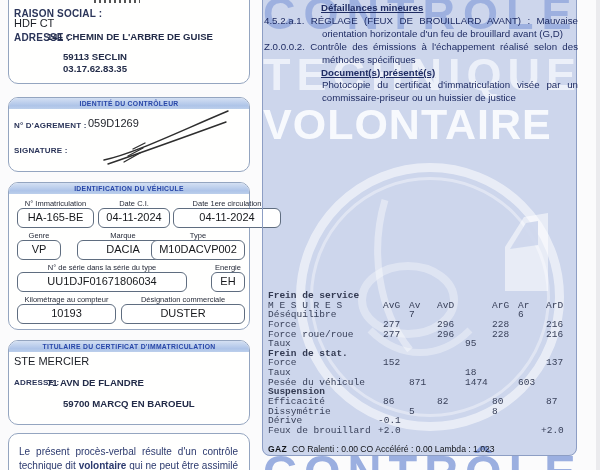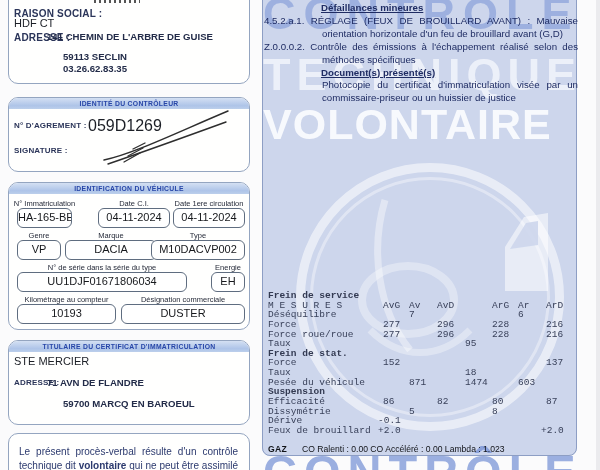--- a/index.html
+++ b/index.html
@@ -46,21 +46,21 @@
   .d-doc{margin-left:58px;text-align:justify;}
   
   .mesures{position:absolute;left:268px;top:291px;width:306px;z-index:3;
            font-family:"Liberation Mono","DejaVu Sans Mono",monospace;
            font-size:9.5px;color:#39415a;}
   .mrow{position:relative;height:9.65px;}
   .mrow span{position:absolute;top:0;white-space:nowrap;line-height:9.65px;}
   .mrow .rl{left:0;}
   .mrow.bold{font-weight:bold;color:#333a52;}
   .gaz{position:absolute;left:268px;top:444px;z-index:3;font-size:8.6px;color:#111318;white-space:nowrap;}
-  .gaz b{margin-right:15px;letter-spacing:.3px;}
+  .gaz b{margin-right:5px;letter-spacing:.3px;}
   
   .clip-frag{position:absolute;z-index:4;}
   .edge-strip{position:absolute;right:0;top:0;width:4px;height:470px;background:#ebebee;z-index:5;}
 </style>
 </head>
 <body>
 
 <div id="page">
 
   <div class="panel-bg"></div>
@@ -175,55 +175,55 @@
     <b>GAZ</b><span>CO Ralenti : 0.00 CO Accéléré : 0.00 Lambda : 1.023</span>
   </div>
 
   <div class="box" style="left:8px;top:-20px;width:242px;height:104px;"></div>
   <div class="clip-frag" style="left:94px;top:0;width:46px;height:3px;background:repeating-linear-gradient(90deg,#555 0 2px,transparent 2px 5px);"></div>
   <div class="lab" style="left:14px;top:8px;">RAISON SOCIAL :</div>
   <div class="val-lg" style="left:14px;top:17px;">HDF CT</div>
   <div class="lab" style="left:14px;top:32px;">ADRESSE :</div>
   <div class="val-md" style="left:47px;top:31px;">141 CHEMIN DE L'ARBRE DE GUISE</div>
   <div class="val-md" style="left:63px;top:51px;">59113 SECLIN</div>
-  <div class="val-md" style="left:63px;top:63px;">03.26.62.83.35</div>
+  <div class="val-md" style="left:63px;top:63px;">03.17.62.83.35</div>
 
   <div class="box" style="left:8px;top:97px;width:242px;height:75px;">
     <div class="bar">IDENTITÉ DU CONTRÔLEUR</div>
   </div>
   <div class="lab" style="left:14px;top:121px;font-size:8px;">N° D'AGREMENT :</div>
-  <div class="val-lg" style="left:88px;top:117px;font-size:16px;">059D1269</div>
+  <div class="val-lg" style="left:88px;top:117px;font-size:11px;">059D1269</div>
   <div class="lab" style="left:14px;top:146px;font-size:8px;">SIGNATURE :</div>
   <svg style="position:absolute;left:98px;top:106px;" width="135" height="62" viewBox="0 0 135 62">
     <path d="M6 54 C 35 48, 80 26, 130 5" stroke="#2e2e2e" stroke-width="1.5" fill="none" stroke-linecap="round"></path>
     <path d="M10 58 C 45 46, 95 28, 128 16" stroke="#2e2e2e" stroke-width="1.4" fill="none" stroke-linecap="round"></path>
     <path d="M26 56 l 16 -9 m -12 3 l 15 -8 m -10 1 l 12 -6" stroke="#2e2e2e" stroke-width="1.3" fill="none" stroke-linecap="round"></path>
   </svg>
 
   <div class="box" style="left:8px;top:182px;width:242px;height:148px;">
     <div class="bar">IDENTIFICATION DU VÉHICULE</div>
 
-    <div class="fld" style="left:8px;top:25px;width:55px;height:20px;border-radius:9px;">
+    <div class="fld" style="left:8px;top:25px;width:77px;height:20px;border-radius:9px;">
       <div class="flabel">N° Immatriculation</div>
       <div class="fbox">HA-165-BE</div>
     </div>
     <div class="fld" style="left:89px;top:25px;width:72px;height:20px;">
       <div class="flabel">Date C.I.</div>
       <div class="fbox">04-11-2024</div>
     </div>
-    <div class="fld" style="left:164px;top:25px;width:72px;height:20px;">
+    <div class="fld" style="left:164px;top:25px;width:72px;height:20px;padding-left:36px;">
       <div class="flabel">Date 1ere circulation</div>
       <div class="fbox">04-11-2024</div>
     </div>
 
     <div class="fld" style="left:8px;top:57px;width:44px;height:20px;">
       <div class="flabel">Genre</div>
       <div class="fbox">VP</div>
     </div>
-    <div class="fld" style="left:56px;top:57px;width:92px;height:20px;">
+    <div class="fld" style="left:68px;top:57px;width:92px;height:20px;">
       <div class="flabel">Marque</div>
       <div class="fbox">DACIA</div>
     </div>
     <div class="fld" style="left:142px;top:57px;width:94px;height:20px;">
       <div class="flabel">Type</div>
       <div class="fbox">M10DACVP002</div>
     </div>
 
     <div class="fld" style="left:8px;top:89px;width:170px;height:20px;">
       <div class="flabel">N° de série dans la série du type</div>

